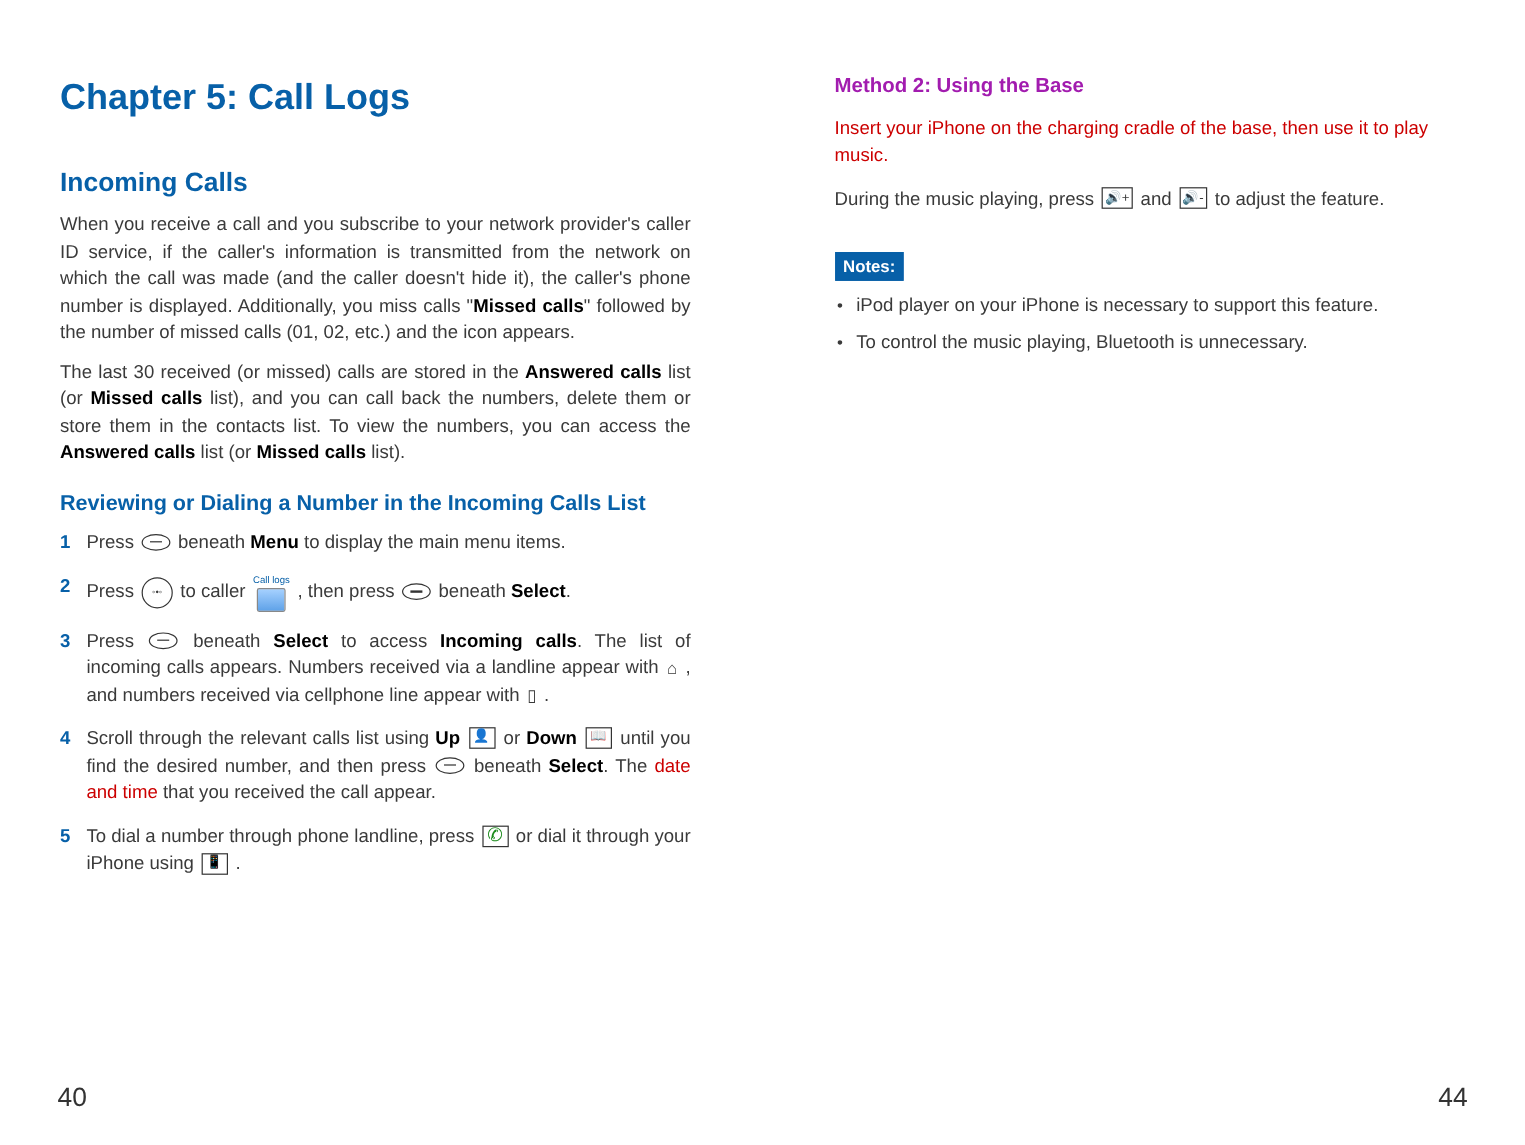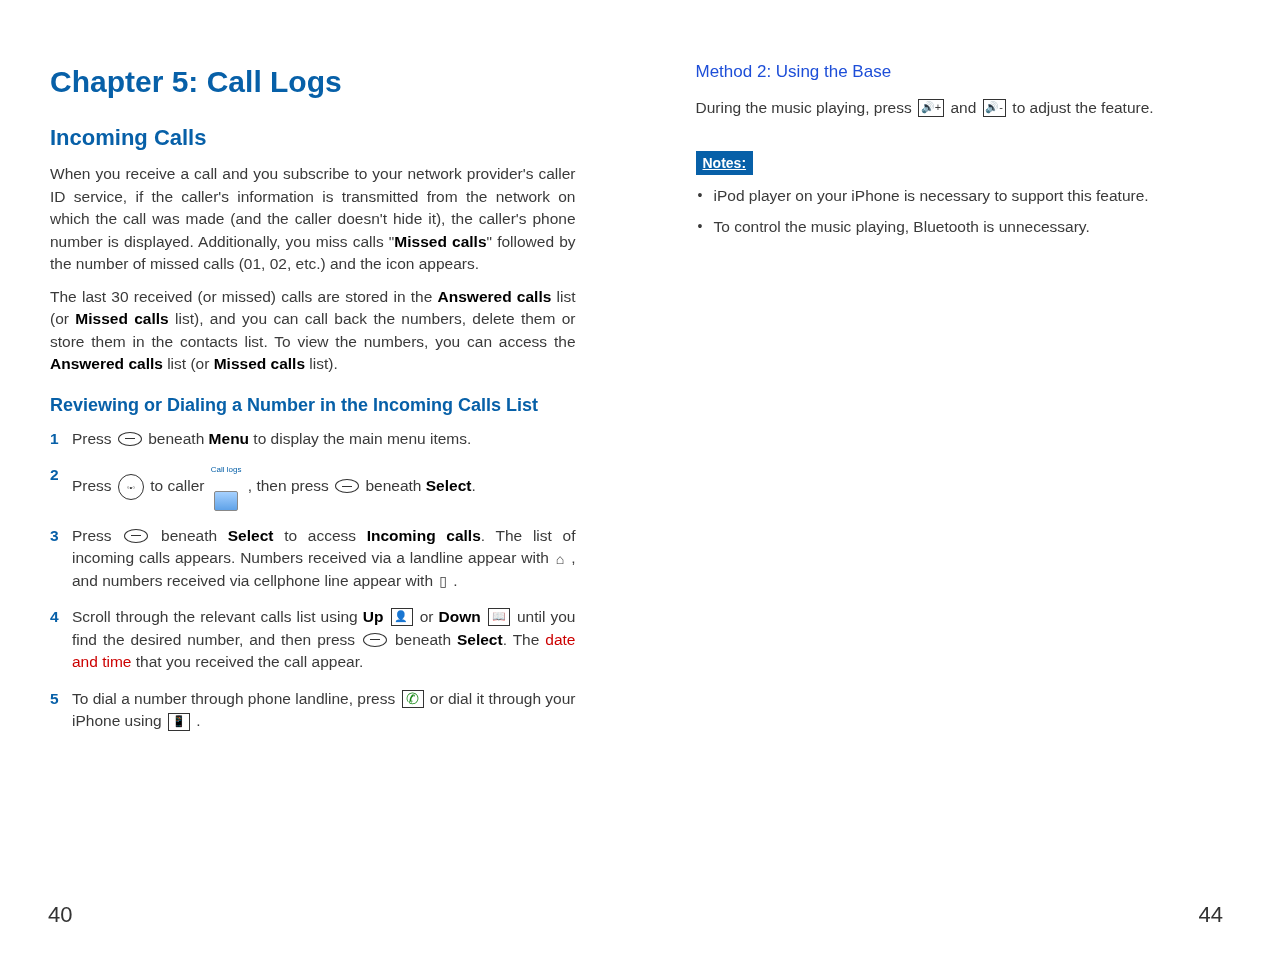--- a/index.html
+++ b/index.html
@@ -18,21 +18,21 @@
   }
   .col {
     width: 540px;
     line-height: 1.45;
     font-size: 15.5px;
   }
   .chapter-title {
     color: #0760a8;
     font-size: 30px;
     font-weight: bold;
-    margin-bottom: 18px;
+    margin-bottom: 32px;
     font-family: "Segoe UI", "Myriad Pro", Arial, sans-serif;
   }
   .h2 {
     color: #0760a8;
     font-size: 22px;
     font-weight: 600;
     margin-bottom: 10px;
     font-family: "Segoe UI", "Myriad Pro", Arial, sans-serif;
   }
   .h3 {
@@ -60,23 +60,23 @@
     text-align: justify;
   }
   ol.steps > li > .num {
     position: absolute;
     left: 0;
     top: 0;
     color: #0760a8;
     font-weight: 600;
   }
   .method-title {
-    font-weight: normal;
+    font-weight: bold;
     font-size: 17px;
-    color: #1d4ed8;
+    color: #a21caf;
     margin-bottom: 12px;
   }
   .redpara {
     color: #c00;
     margin-bottom: 14px;
   }
   .icon-box {
     display: inline-flex;
     align-items: center;
     justify-content: center;
@@ -120,21 +120,20 @@
     align-items: center;
     justify-content: center;
     margin: 0 2px;
   }
   .icon-calllogs {
     display: inline-flex;
     flex-direction: column;
     align-items: center;
     vertical-align: middle;
     margin: 0 2px;
-    gap: 15px;
   }
   .icon-calllogs .lbl { font-size: 8px; color: #0760a8; }
   .icon-calllogs .img {
     width: 24px; height: 20px;
     border: 1px solid #888;
     background: linear-gradient(#a6d1ff,#5fa2e8);
     border-radius: 2px;
   }
   .icon-house {
     display: inline-block;
@@ -169,21 +168,20 @@
   }
   .notes-label {
     display: inline-block;
     background: #0760a8;
     color: #fff;
     border: 1px solid #0760a8;
     padding: 1px 6px;
     font-weight: bold;
     font-size: 14px;
     margin: 22px 0 10px 0;
-    text-decoration: underline;
   }
   ul.bullets {
     list-style: none;
     padding-left: 0;
   }
   ul.bullets li {
     position: relative;
     padding-left: 18px;
     margin-bottom: 8px;
     text-align: justify;
@@ -244,20 +242,21 @@
       </li>
       <li>
         <span class="num">5</span>
         <span>To dial a number through phone landline, press </span><span class="icon-phone-green">✆</span><span> or dial it through your iPhone using </span><span class="icon-phone-blue">📱</span><span> .</span>
       </li>
     </ol>
   </div>
 
   <div class="col">
     <div class="method-title">Method 2: Using the Base</div>
+    <p class="redpara">Insert your iPhone on the charging cradle of the base, then use it to play music.</p>
 
 
     <p class="para">
       <span>During the music playing, press </span><span class="icon-box">🔊+</span><span> and </span><span class="icon-box">🔊-</span><span> to adjust the feature.</span>
     </p>
 
 
     <div class="notes-label">Notes:</div>
     <ul class="bullets">
       <li>iPod player on your iPhone is necessary to support this feature.</li>

